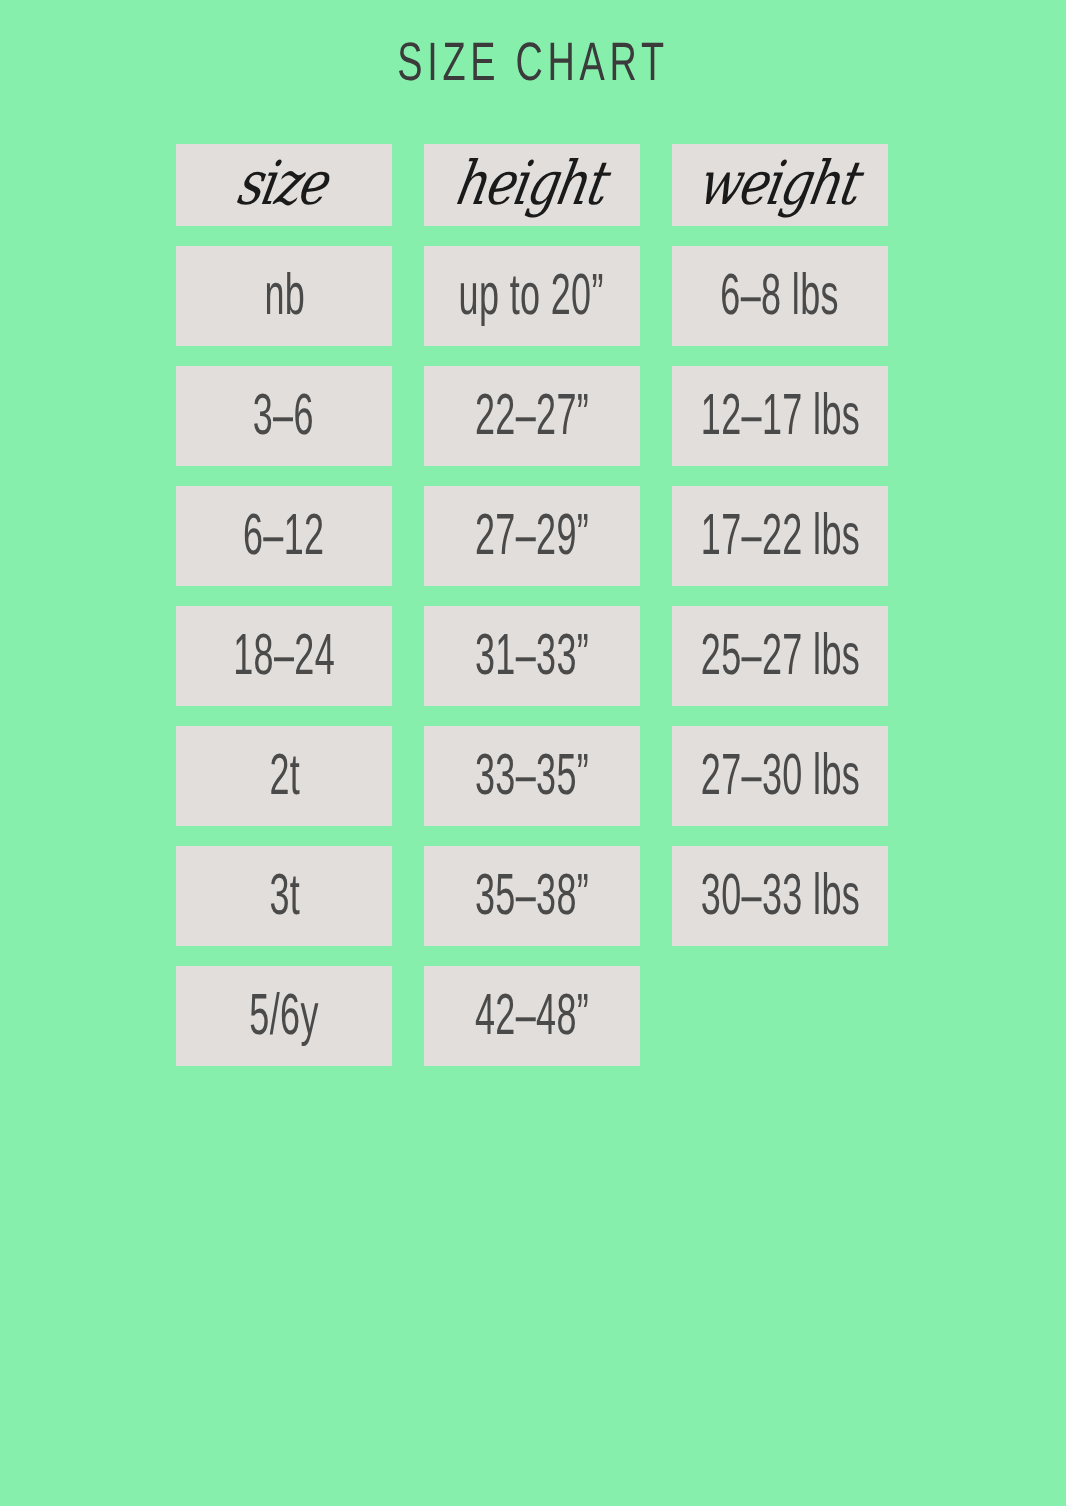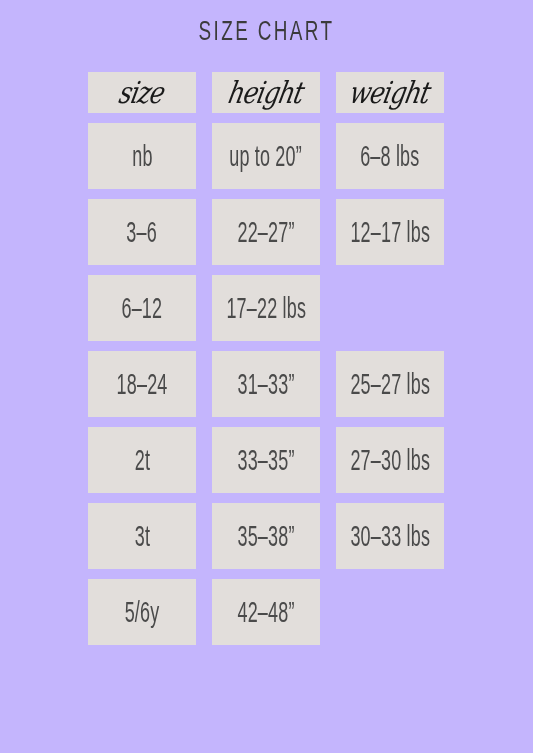--- a/index.html
+++ b/index.html
@@ -10,21 +10,21 @@
     width: 533px;
     height: 753px;
     background: #ffffff;
     font-family: "Liberation Sans", sans-serif;
     overflow: hidden;
   }
   .page {
     position: relative;
     width: 533px;
     height: 753px;
-    background: #c4b5fd;
+    background: #86efac;
     box-sizing: border-box;
   }
 
   
   .title {
     position: absolute;
     top: 14px;
     left: 0;
     width: 533px;
     text-align: center;
@@ -49,21 +49,21 @@
     flex-direction: column;
     row-gap: 10px;
   }
   .row {
     display: flex;
     column-gap: 16px;
     width: 356px;
   }
   .cell {
     width: 108px;
-    height: 66px;
+    height: 50px;
     background: #e2dedb;
     display: flex;
     align-items: center;
     justify-content: center;
     box-sizing: border-box;
     overflow: visible;
   }
   .cell .val {
     font-family: "Liberation Sans", sans-serif;
     font-size: 29px;
@@ -144,20 +144,23 @@
       <div class="cell">
           <span class="val">12–17 lbs</span>
         </div>
     </div>
 
     <div class="row">
       <div class="cell">
           <span class="val">6–12</span>
         </div>
       <div class="cell">
+          <span class="val">27–29”</span>
+        </div>
+      <div class="cell">
           <span class="val">17–22 lbs</span>
         </div>
     </div>
 
 
     <div class="row">
       <div class="cell">
           <span class="val">18–24</span>
         </div>
       <div class="cell">

